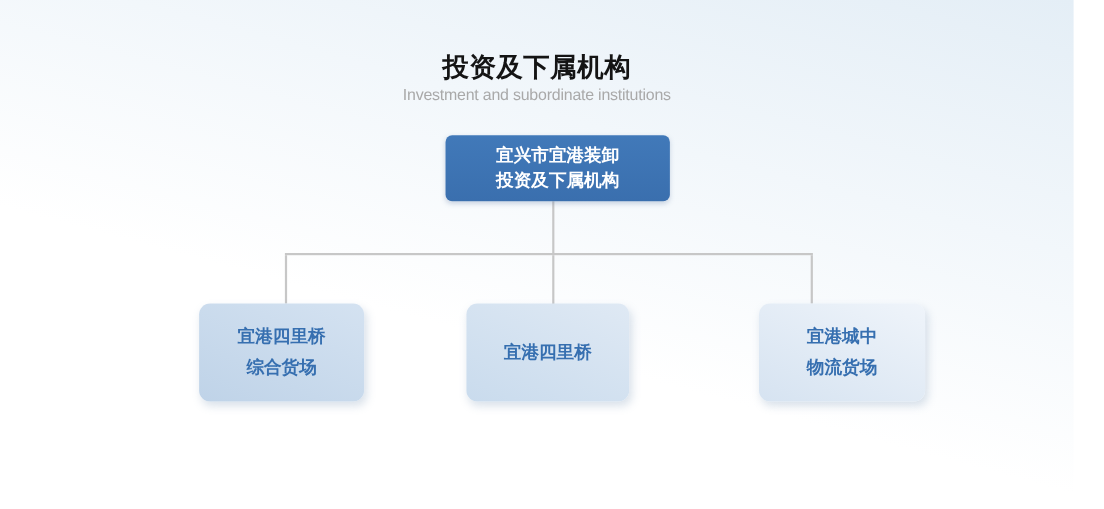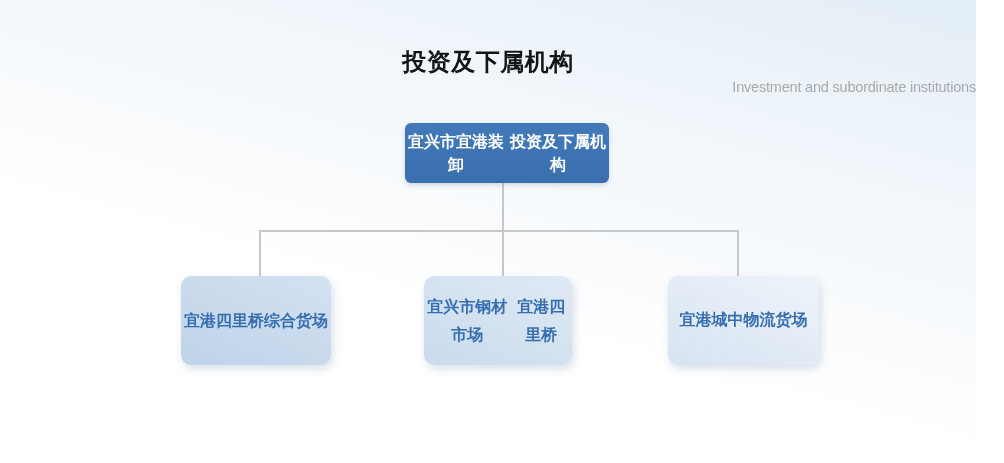--- a/index.html
+++ b/index.html
@@ -30,26 +30,25 @@
     color: #141414;
     letter-spacing: 0.5px;
   }
   .page-subtitle {
     margin: 2px 0 0 0;
     font-size: 14.5px;
     line-height: 18px;
     font-weight: normal;
     color: #a9a9a9;
     letter-spacing: -0.2px;
-    text-align: right;
   }
   .node {
     position: absolute;
     display: flex;
-    flex-direction: row;
+    flex-direction: column;
     justify-content: center;
     align-items: center;
     text-align: center;
     font-weight: bold;
   }
   .node-root {
     left: 405px;
     top: 123px;
     width: 204px;
     height: 60px;
@@ -74,24 +73,23 @@
     width: 150px;
     background: linear-gradient(205deg, #d4e2f1 0%, #bfd3e8 100%);
     text-align: center;
   }
   .node-child-2 {
     left: 424px;
     width: 148px;
     background: linear-gradient(205deg, #dfe9f4 0%, #c9dbed 100%);
   }
   .node-child-3 {
-    left: 668px;
+    left: 690px;
     width: 151px;
     background: linear-gradient(205deg, #eff4fa 0%, #d6e3f1 100%);
-    font-family: Liberation Mono, monospace;
   }
   .line {
     position: absolute;
     background: #c7c7c7;
   }
   .line-v-root  { left: 502px; top: 183px; width: 2px; height: 47px; }
   .line-h-main  { left: 259px; top: 230px; width: 480px; height: 2px; }
   .line-v-left  { left: 259px; top: 232px; width: 2px; height: 44px; }
   .line-v-mid   { left: 502px; top: 232px; width: 2px; height: 45px; }
   .line-v-right { left: 737px; top: 232px; width: 2px; height: 44px; }
@@ -118,21 +116,20 @@
       <span>宜兴市宜港装卸</span>
       <span>投资及下属机构</span>
     </div>
 
     <div class="node node-child node-child-1">
       <span>宜港四里桥</span>
       <span>综合货场</span>
     </div>
 
     <div class="node node-child node-child-2">
-      <span>宜兴市钢材市场</span>
       <span>宜港四里桥</span>
     </div>
 
     <div class="node node-child node-child-3">
       <span>宜港城中</span>
       <span>物流货场</span>
     </div>
 
   </div>
 </div>

